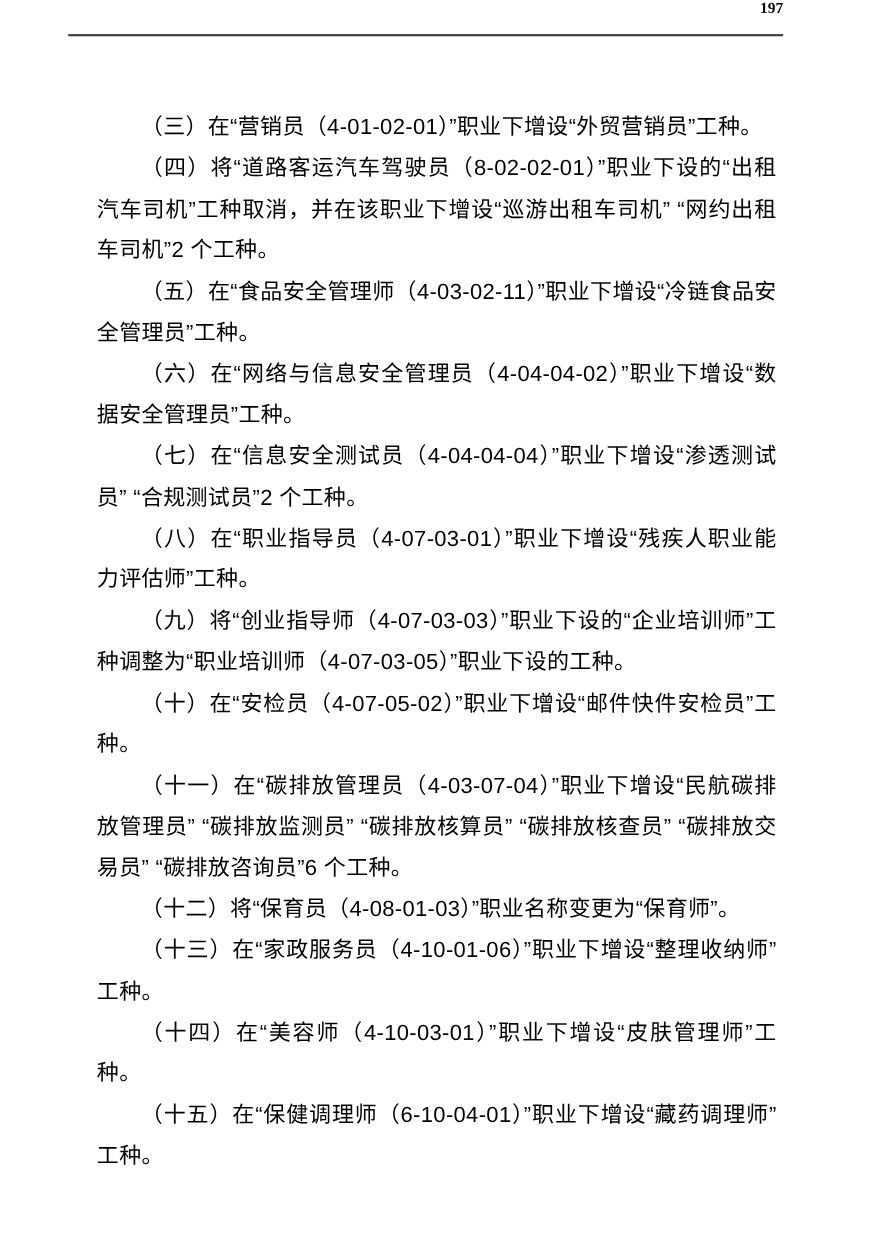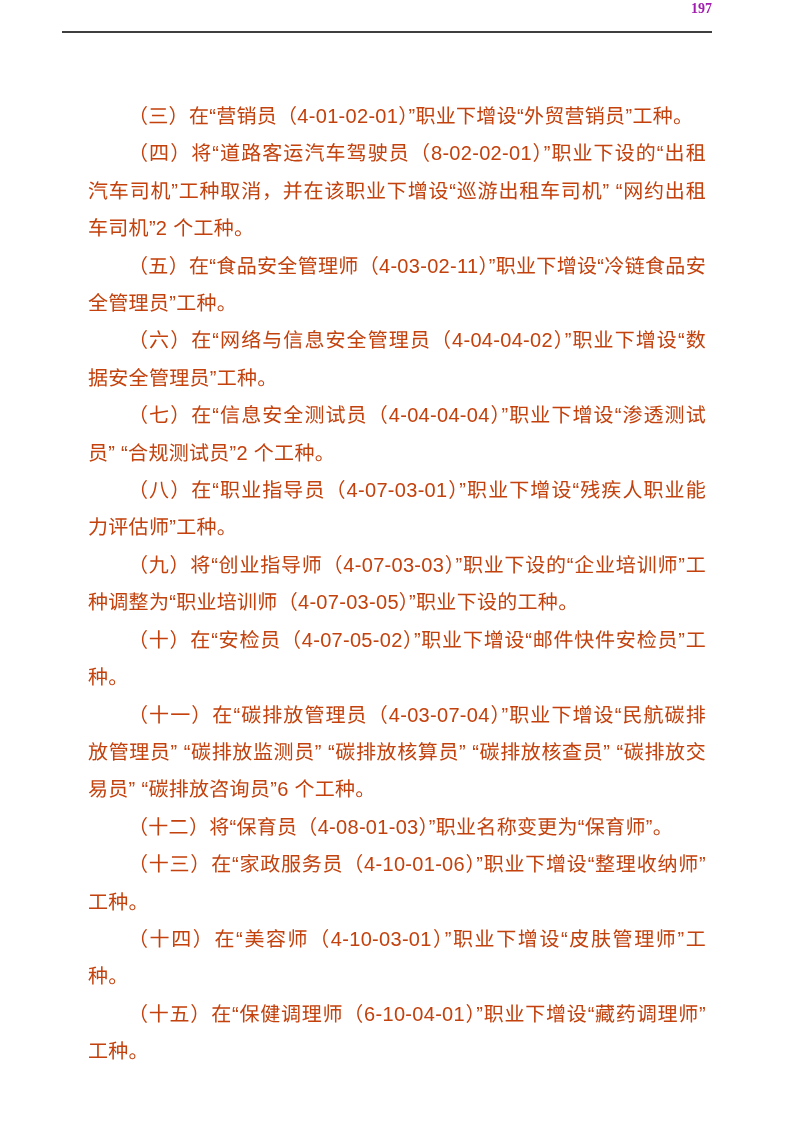--- a/index.html
+++ b/index.html
@@ -16,38 +16,38 @@
     font-family: "Liberation Sans", "DejaVu Sans", sans-serif;
   }
   .page-number {
     position: absolute;
     top: 1px;
     right: 81px;
     font-family: "Liberation Serif", "DejaVu Serif", serif;
     font-weight: 600;
     font-size: 14px;
     line-height: 16px;
-    color: #a21caf;
+    color: #000000;
   }
   .header-rule {
     position: absolute;
     top: 31px;
     left: 62px;
     width: 650px;
     height: 2px;
     background: #3f3f3f;
   }
   .content {
     position: absolute;
     top: 98px;
     left: 88px;
     width: 618px;
     font-size: 20px;
     line-height: 37.4px;
-    color: #c2410c;
+    color: #000000;
     text-align: justify;
     letter-spacing: 0.3px;
   }
   .content p {
     margin: 0;
     padding: 0;
     text-indent: 2em;
     word-break: break-all;
   }
 </style>

